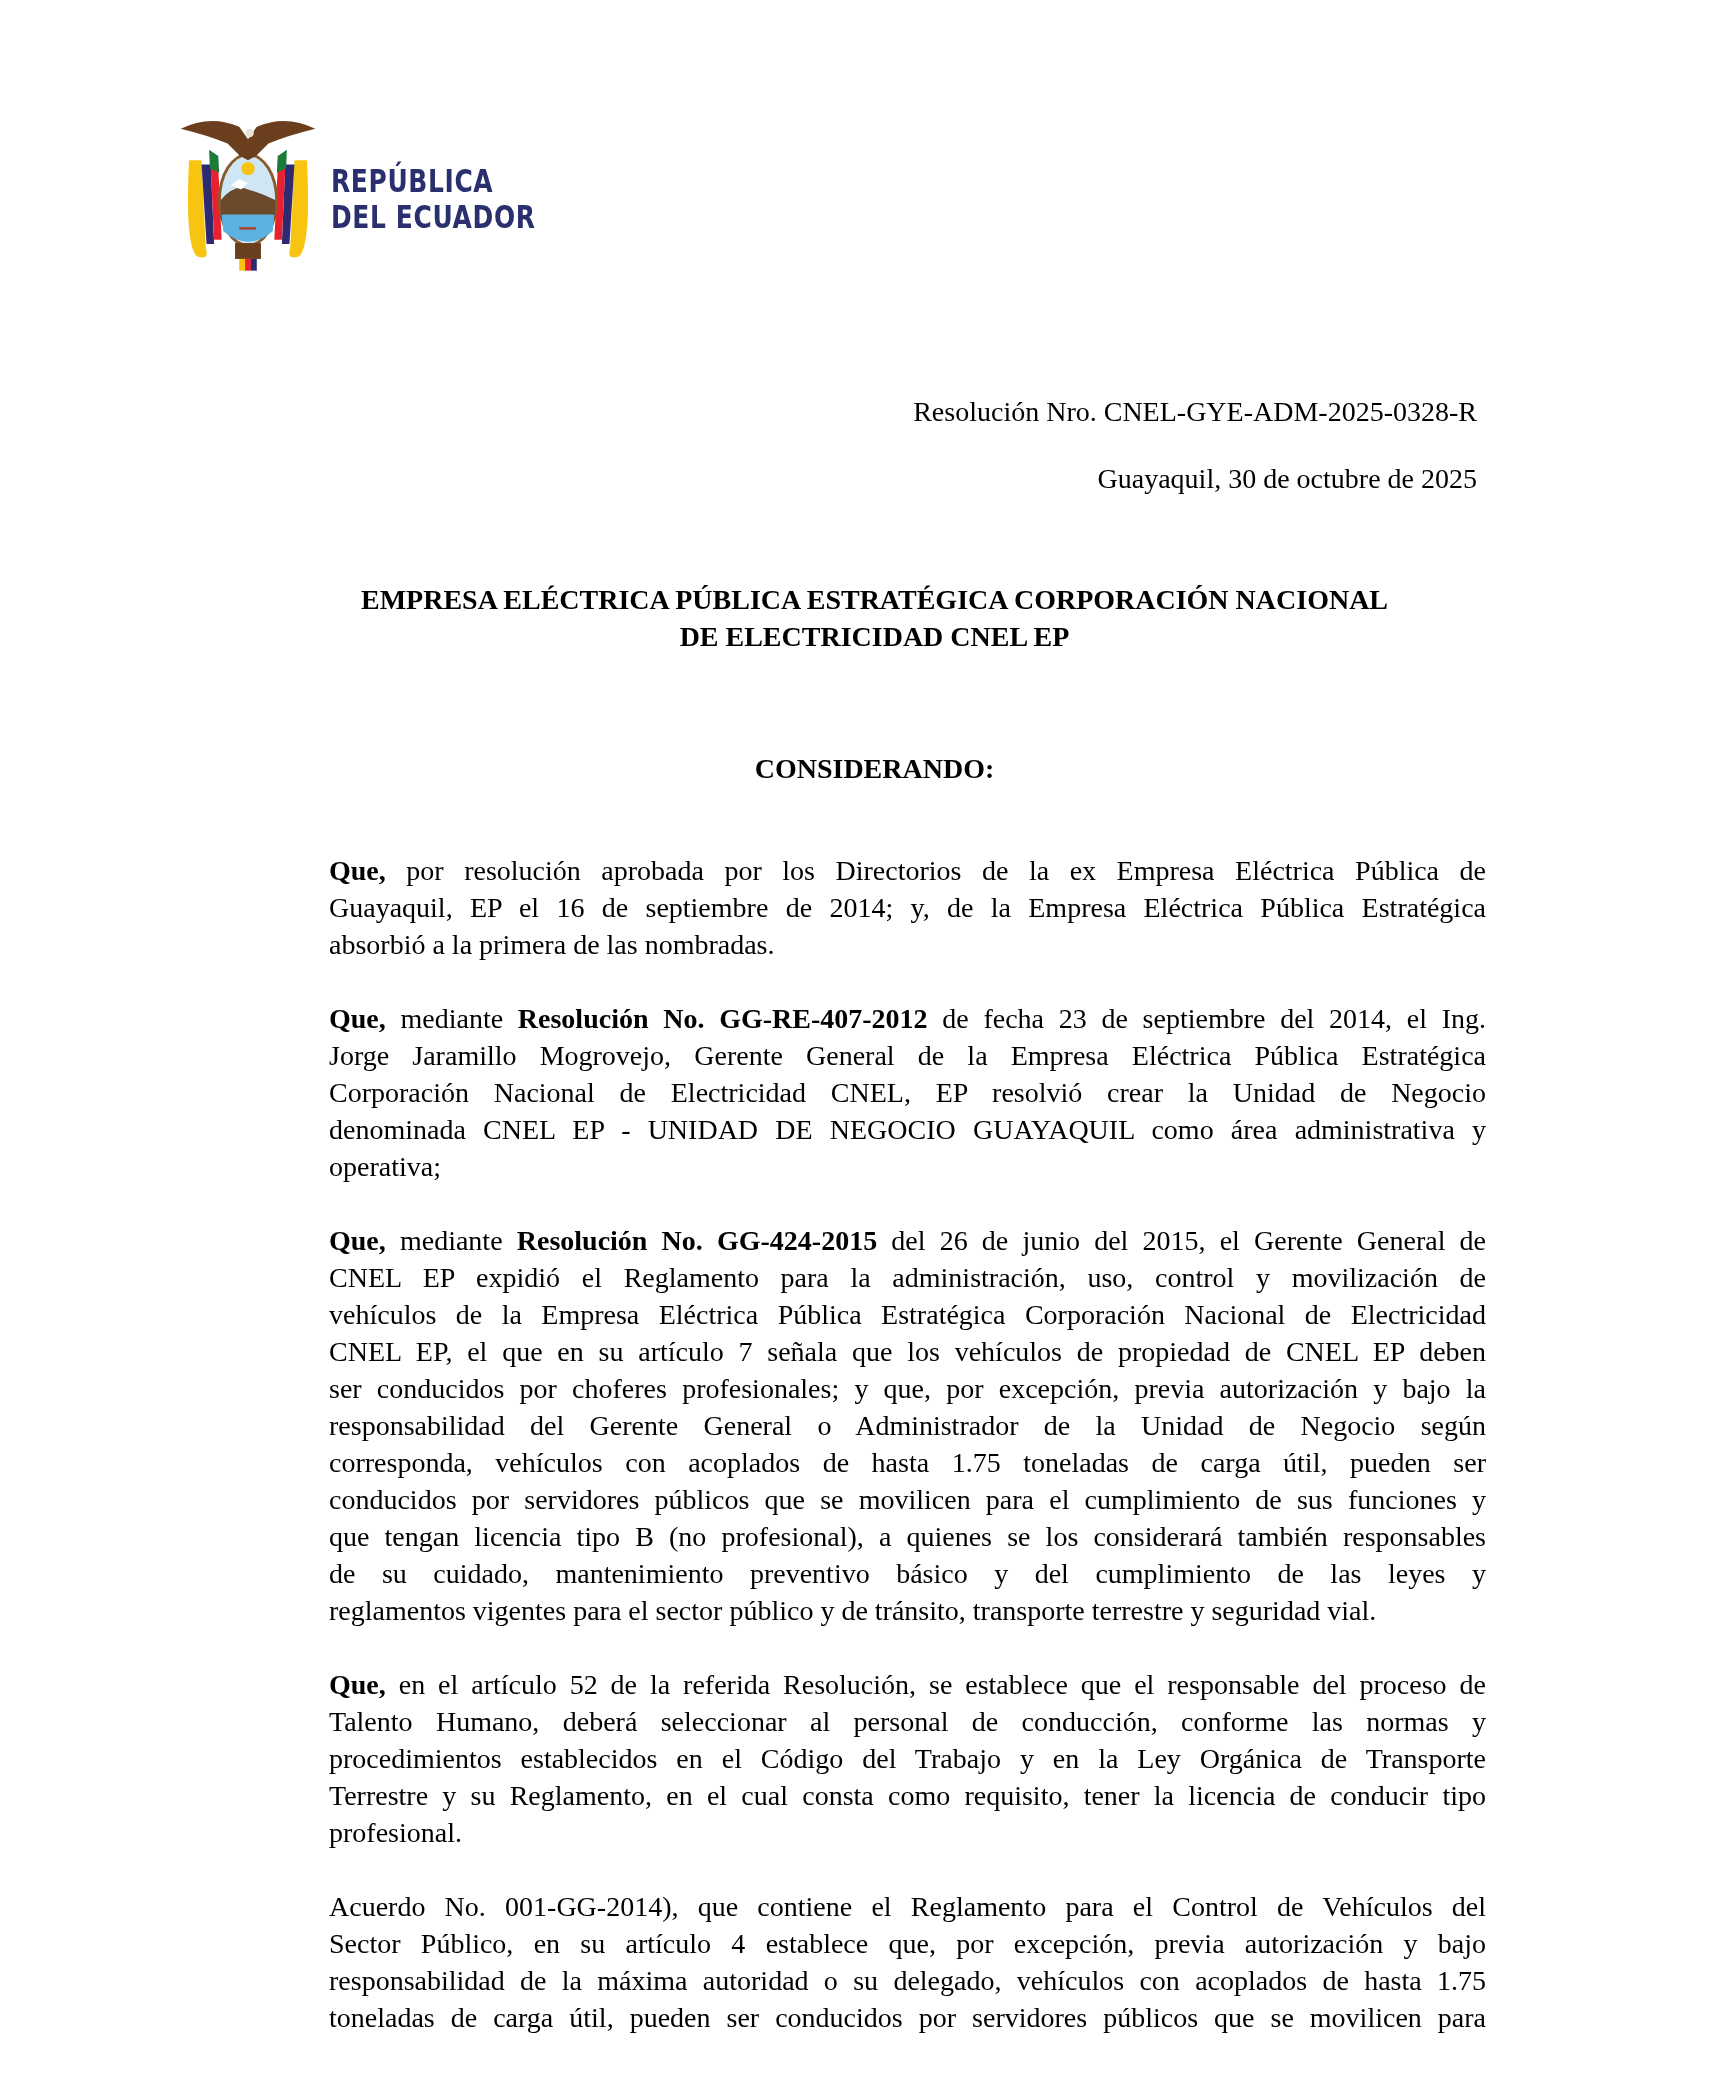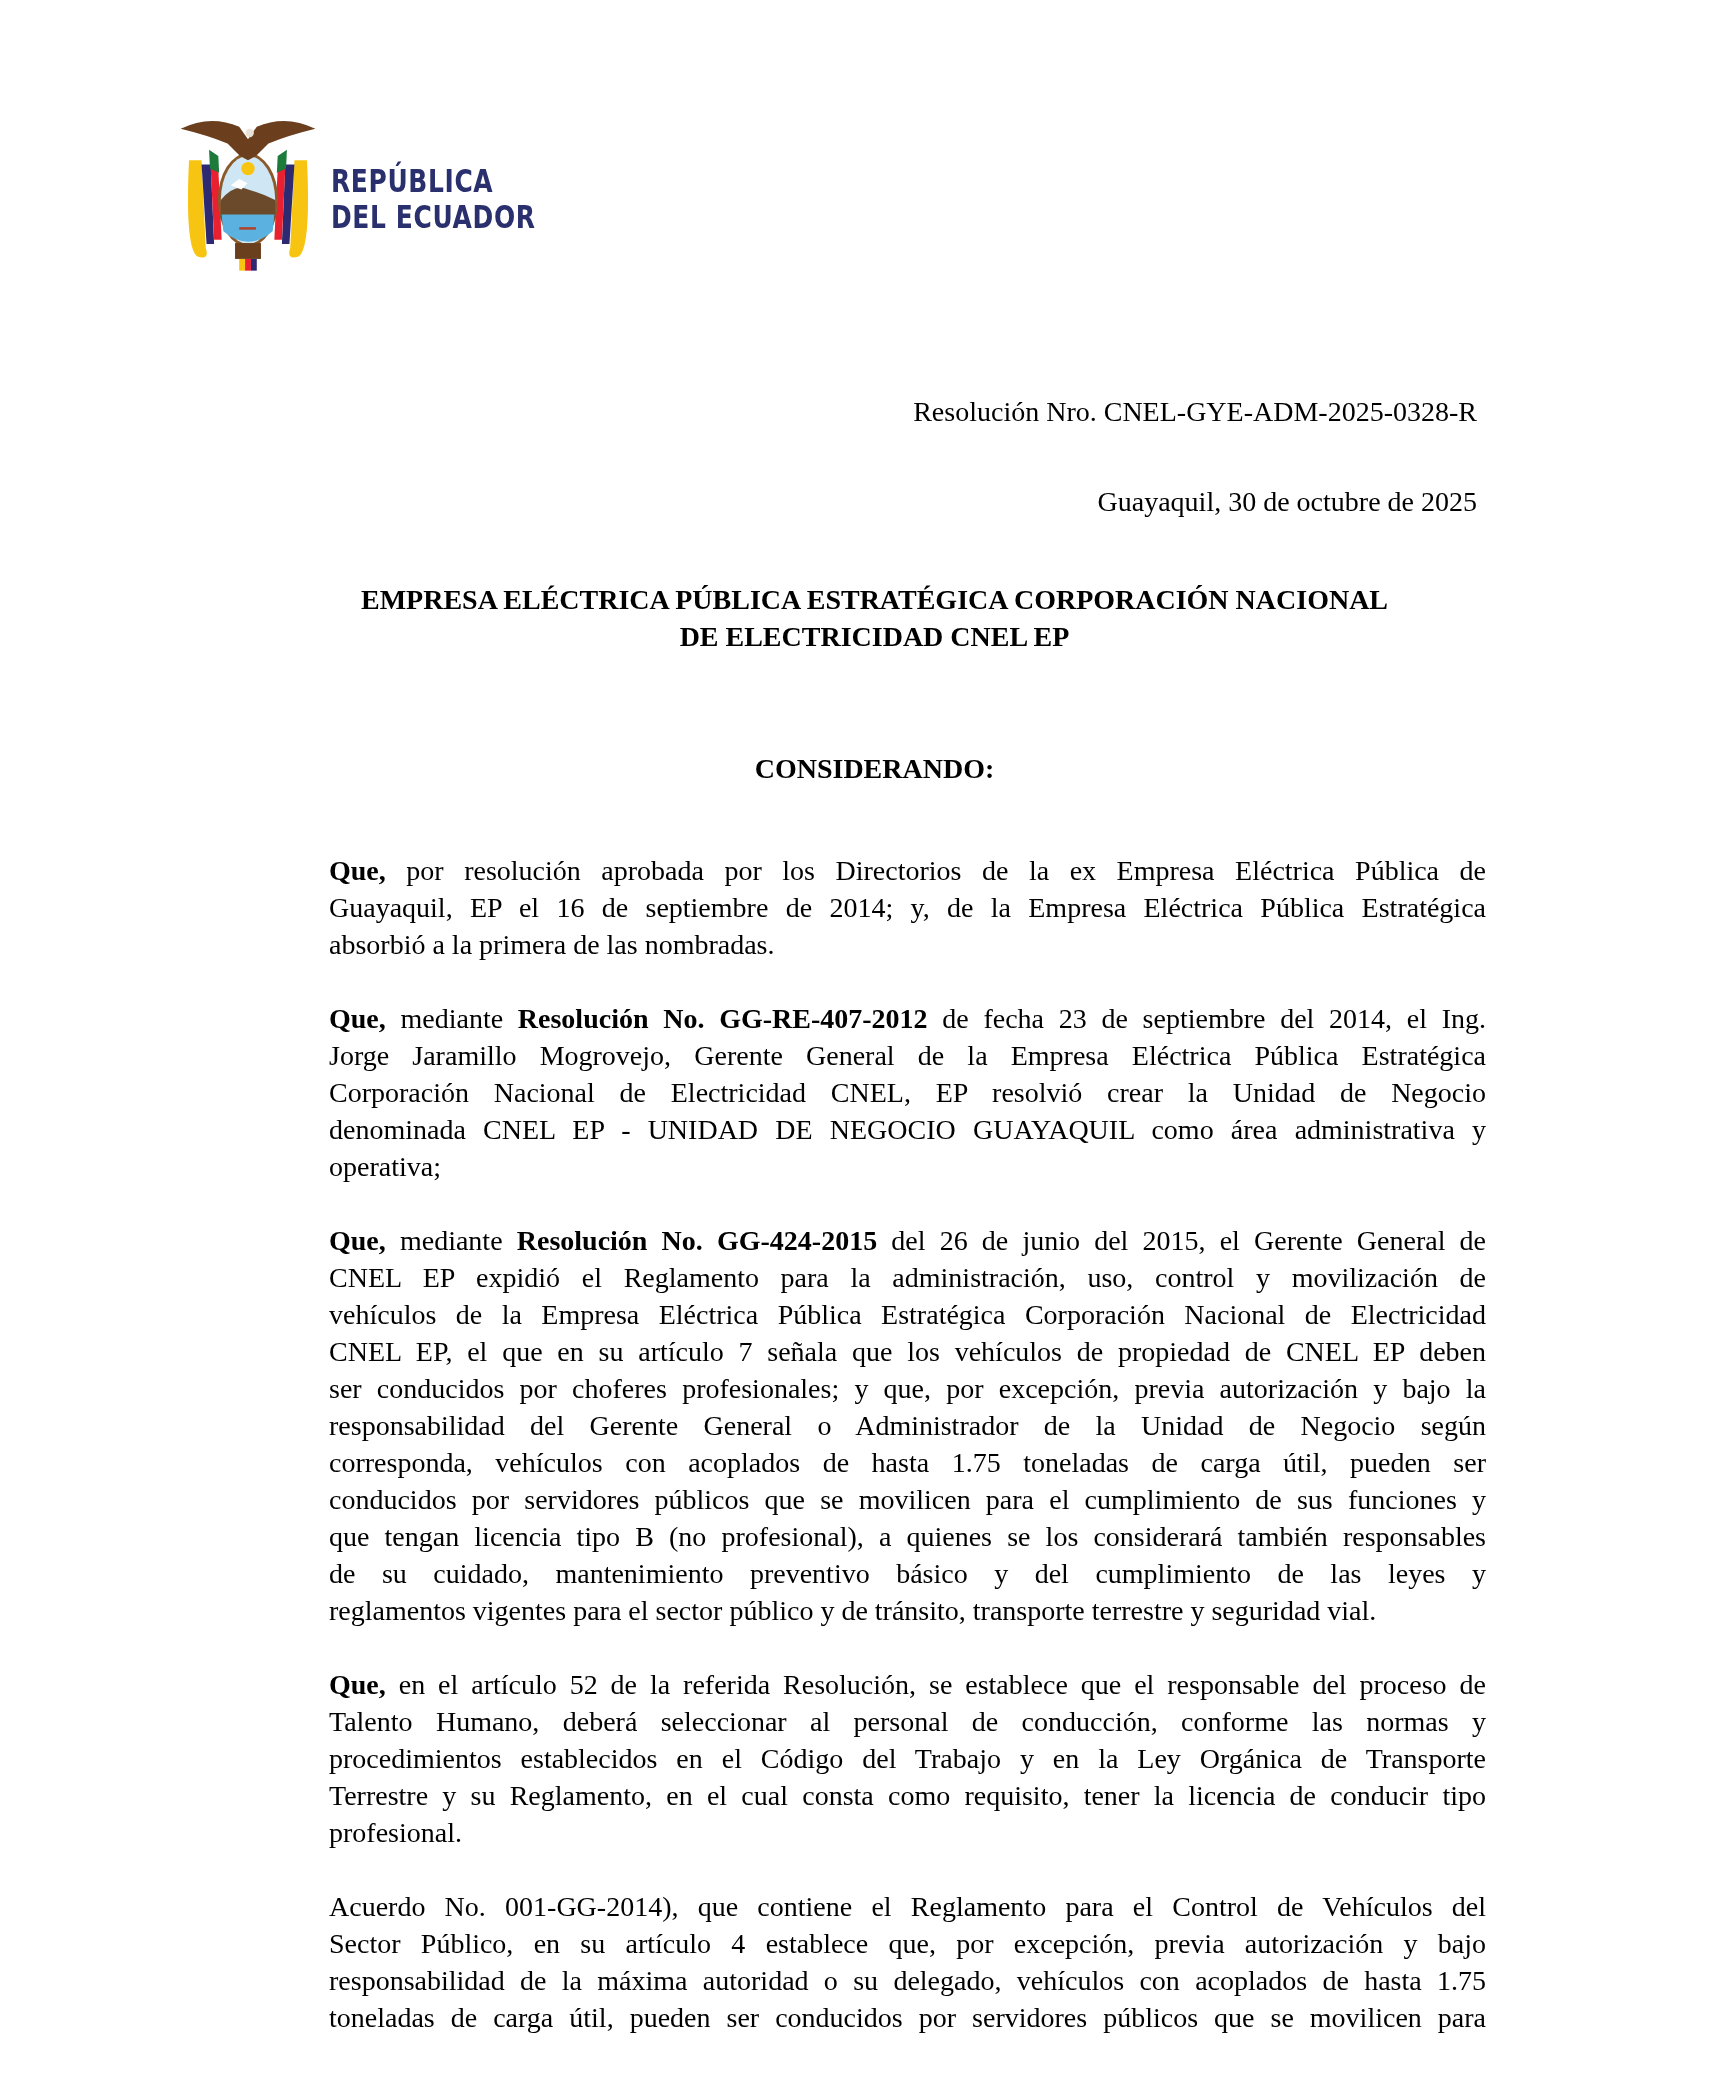--- a/index.html
+++ b/index.html
@@ -6,21 +6,21 @@
   body { width: 1733px; height: 2453px; position: relative; overflow: hidden; font-family: "Liberation Serif", serif; color: #000; }
   .abs { position: absolute; }
 
   
   #coat { left: 172px; top: 110px; width: 152px; height: 164px; }
   #rep-text { left: 331px; top: 163px; font-family: "DejaVu Sans", sans-serif; font-weight: bold; color: #2a2f6e; font-size: 32px; line-height: 36px; letter-spacing: 0.8px; transform: scaleX(0.78); transform-origin: left top; }
 
   
   .right-head { right: 256px; font-weight: normal; font-size: 28px; text-align: right; white-space: nowrap; }
   #res-no { top: 396px; }
-  #res-date { top: 486px; }
+  #res-date { top: 463px; }
 
   .center-head { left: 8px; width: 1733px; text-align: center; font-weight: bold; font-size: 28px; white-space: nowrap; }
   #org1 { top: 584px; }
   #org2 { top: 621px; }
   #considerando { top: 753px; }
 
   
   #body { left: 329px; top: 852px; width: 1157px; font-size: 28px; }
   .para { margin: 0 0 37px 0; }
   .line { display: block; height: 37px; line-height: 37px; white-space: nowrap; text-align: justify; text-align-last: justify; overflow: visible; }

